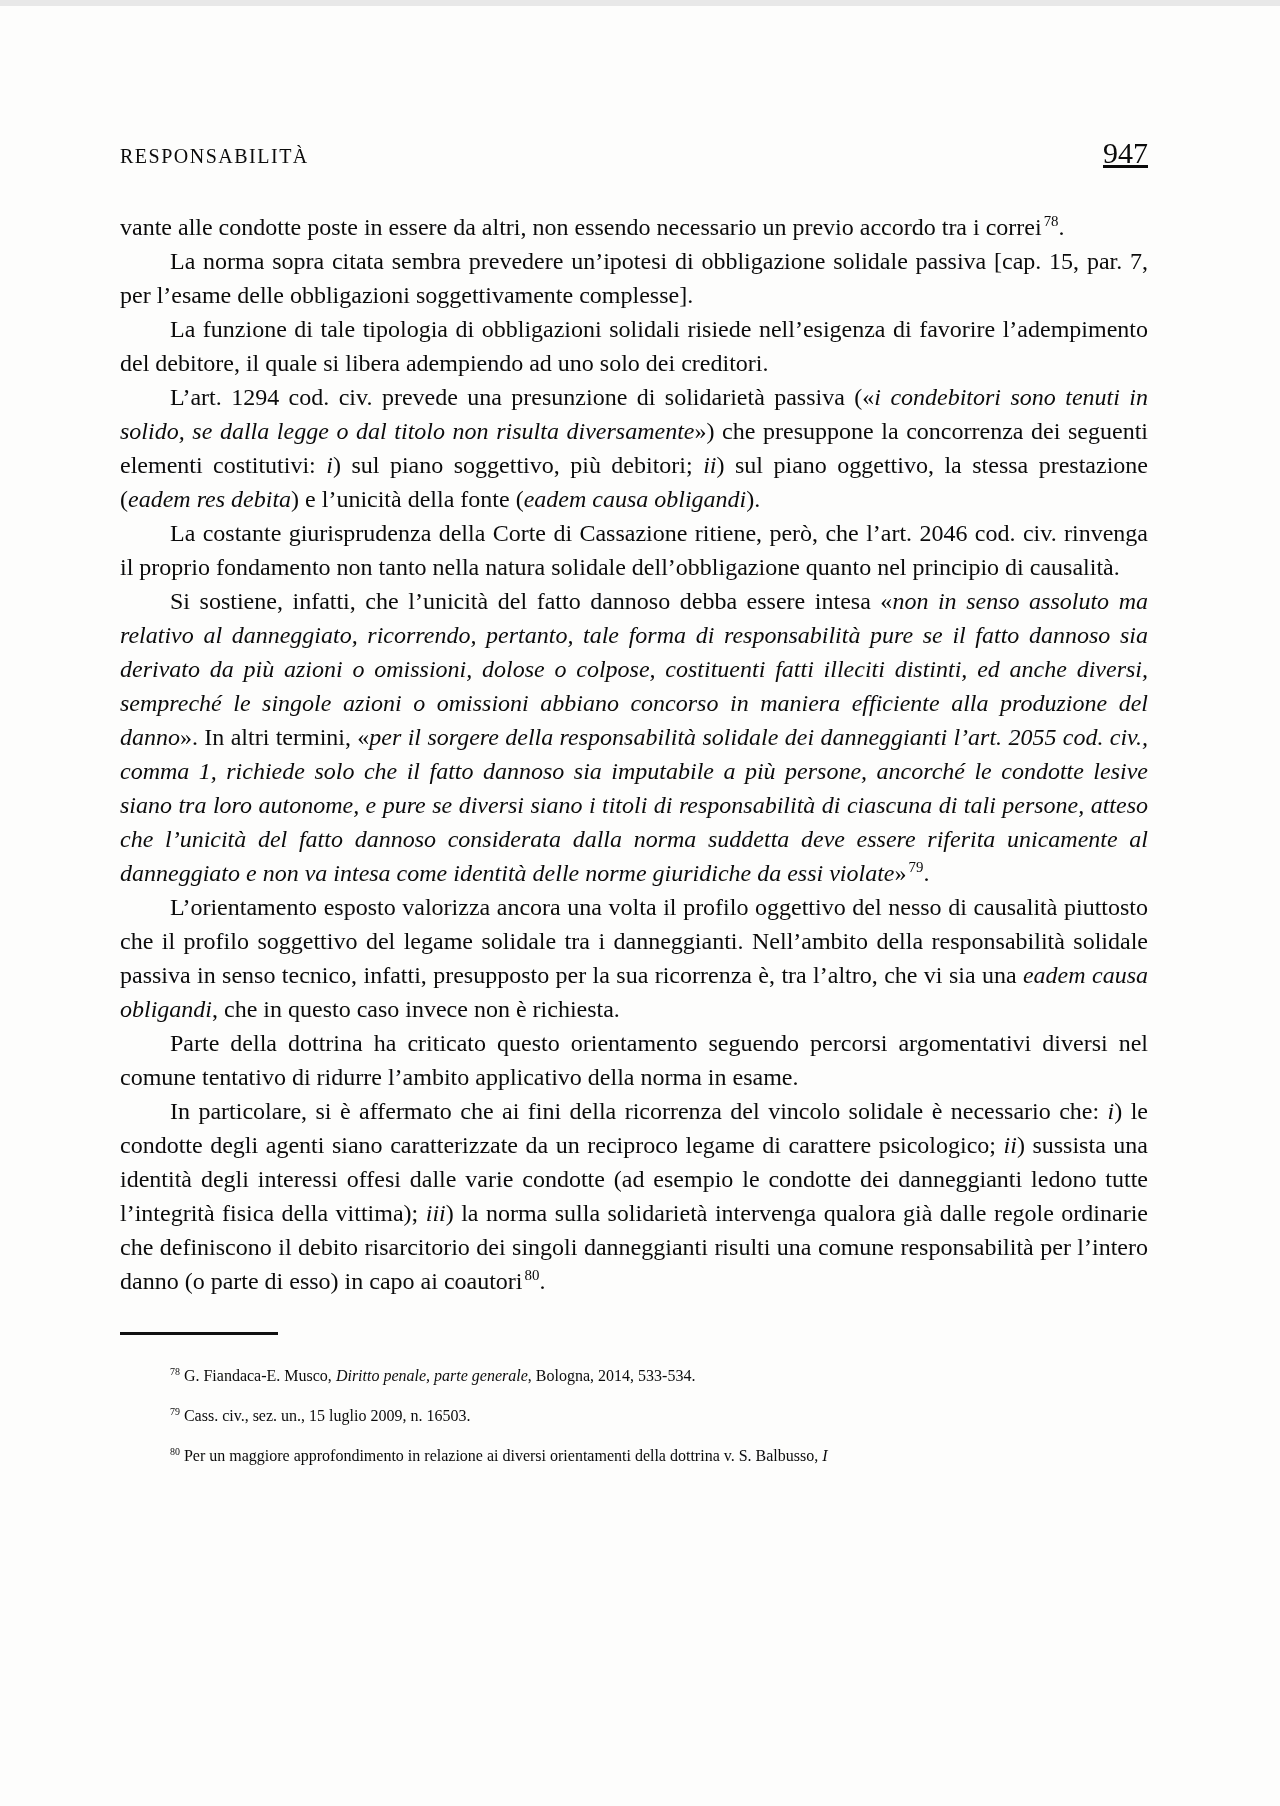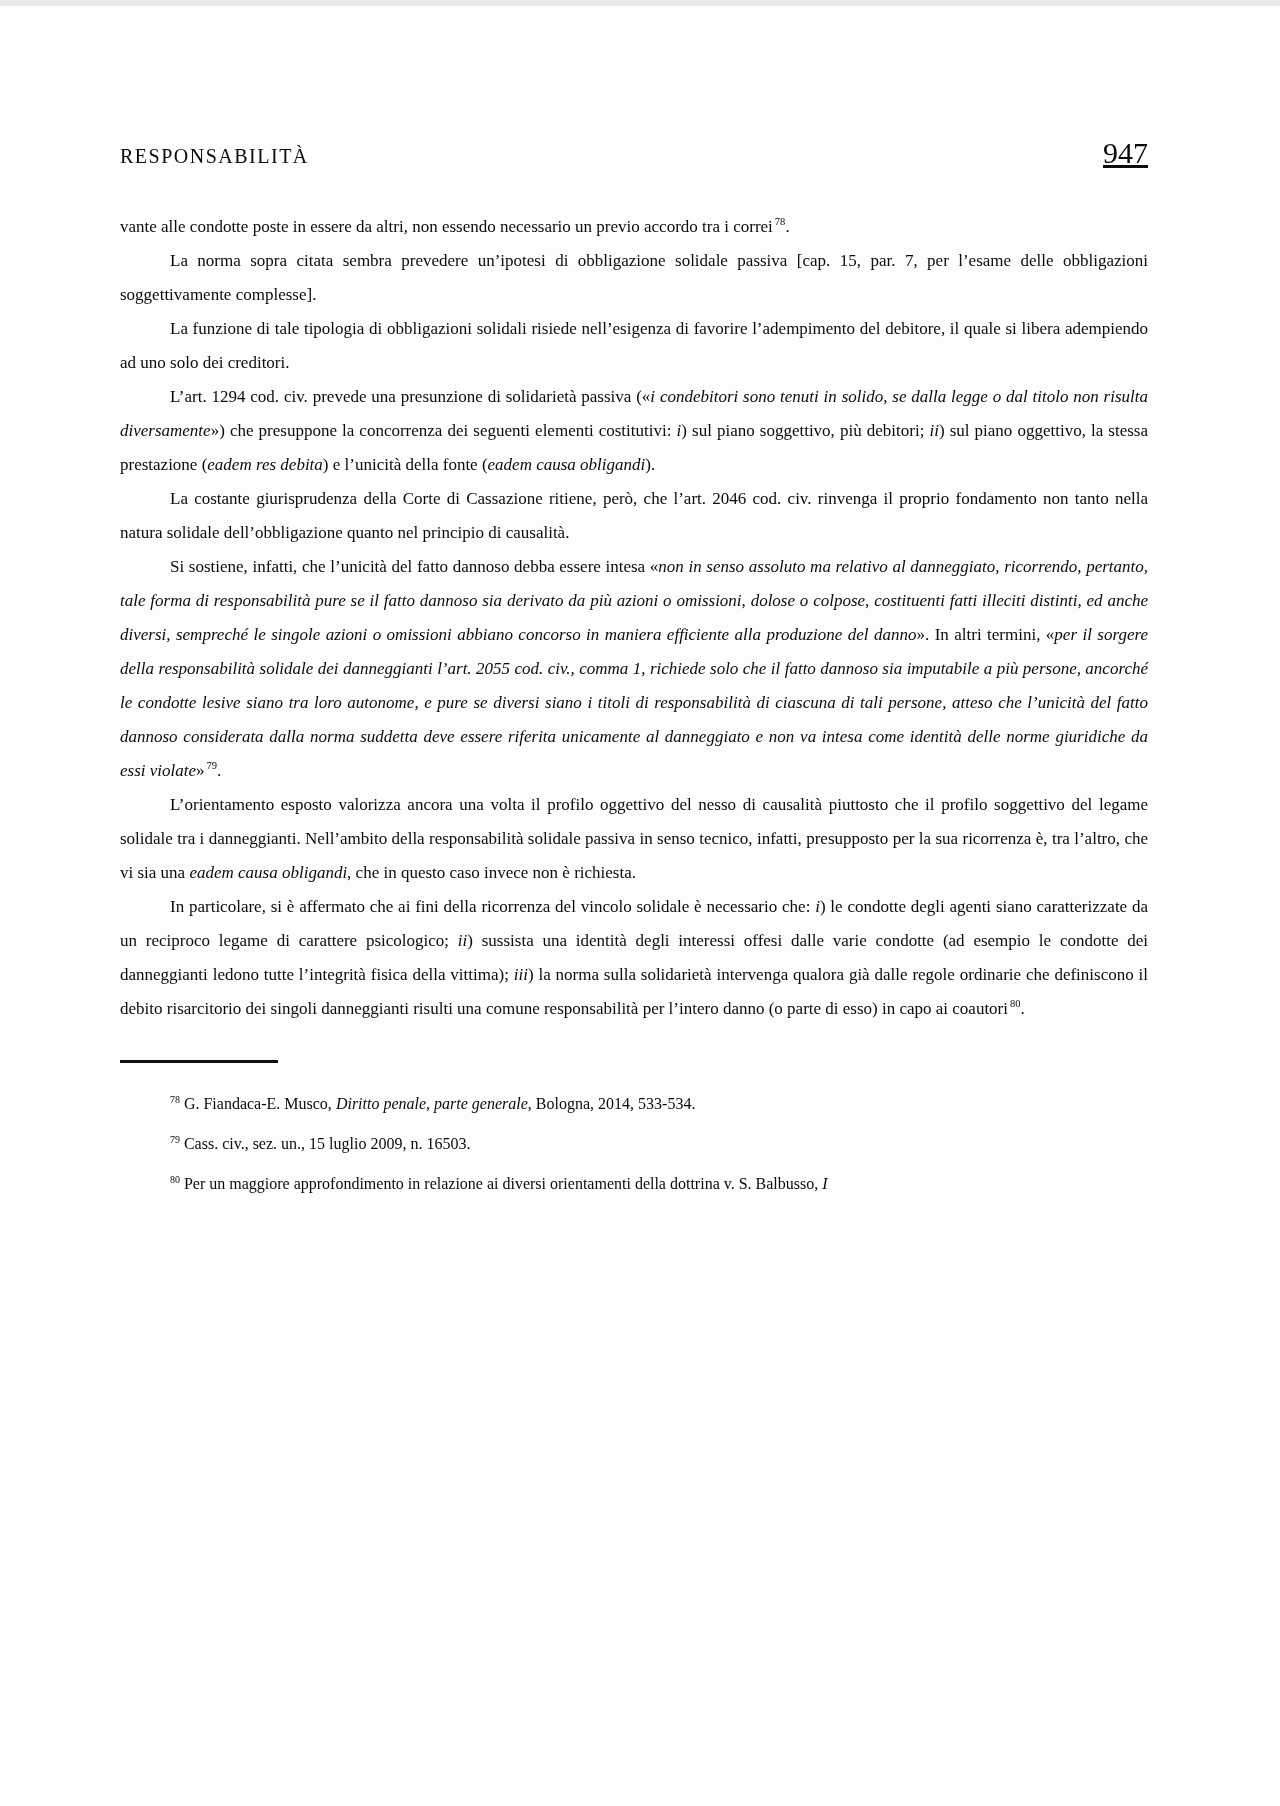--- a/index.html
+++ b/index.html
@@ -27,21 +27,21 @@
   }
   .running-head {
     font-size: 20px;
     letter-spacing: 1.5px;
   }
   .page-number {
     font-size: 30px;
     text-decoration: underline;
   }
   .body-text {
-    font-size: 17px;
+    font-size: 24px;
     line-height: 34px;
     text-align: justify;
     hyphens: auto;
     -webkit-hyphens: auto;
   }
   .body-text p {
     margin: 0;
     text-indent: 50px;
   }
   .body-text p.no-indent {
@@ -81,20 +81,21 @@
   </div>
 
   <div class="body-text" id="body-text">
       <p class="no-indent"><span>vante alle condotte poste in essere da altri, non essendo necessario un previo accordo tra i correi</span><sup class="fn-ref">78</sup><span>.</span></p>
       <p><span>La norma sopra citata sembra prevedere un’ipotesi di obbligazione solidale passiva [cap. 15, par. 7, per l’esame delle obbligazioni soggettivamente complesse].</span></p>
       <p><span>La funzione di tale tipologia di obbligazioni solidali risiede nell’esigenza di favorire l’adempimento del debitore, il quale si libera adempiendo ad uno solo dei creditori.</span></p>
       <p><span>L’art. 1294 cod. civ. prevede una presunzione di solidarietà passiva («</span><i>i condebitori sono tenuti in solido, se dalla legge o dal titolo non risulta diversamente</i><span>») che presuppone la concorrenza dei seguenti elementi costitutivi: </span><i>i</i><span>) sul piano soggettivo, più debitori; </span><i>ii</i><span>) sul piano oggettivo, la stessa prestazione (</span><i>eadem res debita</i><span>) e l’unicità della fonte (</span><i>eadem causa obligandi</i><span>).</span></p>
       <p><span>La costante giurisprudenza della Corte di Cassazione ritiene, però, che l’art. 2046 cod. civ. rinvenga il proprio fondamento non tanto nella natura solidale dell’obbligazione quanto nel principio di causalità.</span></p>
       <p><span>Si sostiene, infatti, che l’unicità del fatto dannoso debba essere intesa «</span><i>non in senso assoluto ma relativo al danneggiato, ricorrendo, pertanto, tale forma di responsabilità pure se il fatto dannoso sia derivato da più azioni o omissioni, dolose o colpose, costituenti fatti illeciti distinti, ed anche diversi, sempreché le singole azioni o omissioni abbiano concorso in maniera efficiente alla produzione del danno</i><span>». In altri termini, «</span><i>per il sorgere della responsabilità solidale dei danneggianti l’art. 2055 cod. civ., comma 1, richiede solo che il fatto dannoso sia imputabile a più persone, ancorché le condotte lesive siano tra loro autonome, e pure se diversi siano i titoli di responsabilità di ciascuna di tali persone, atteso che l’unicità del fatto dannoso considerata dalla norma suddetta deve essere riferita unicamente al danneggiato e non va intesa come identità delle norme giuridiche da essi violate</i><span>»</span><sup class="fn-ref">79</sup><span>.</span></p>
       <p><span>L’orientamento esposto valorizza ancora una volta il profilo oggettivo del nesso di causalità piuttosto che il profilo soggettivo del legame solidale tra i danneggianti. Nell’ambito della responsabilità solidale passiva in senso tecnico, infatti, presupposto per la sua ricorrenza è, tra l’altro, che vi sia una </span><i>eadem causa obligandi</i><span>, che in questo caso invece non è richiesta.</span></p>
+      <p><span>Parte della dottrina ha criticato questo orientamento seguendo percorsi argomentativi diversi nel comune tentativo di ridurre l’ambito applicativo della norma in esame.</span></p>
       <p><span>In particolare, si è affermato che ai fini della ricorrenza del vincolo solidale è necessario che: </span><i>i</i><span>) le condotte degli agenti siano caratterizzate da un reciproco legame di carattere psicologico; </span><i>ii</i><span>) sussista una identità degli interessi offesi dalle varie condotte (ad esempio le condotte dei danneggianti ledono tutte l’integrità fisica della vittima); </span><i>iii</i><span>) la norma sulla solidarietà intervenga qualora già dalle regole ordinarie che definiscono il debito risarcitorio dei singoli danneggianti risulti una comune responsabilità per l’intero danno (o parte di esso) in capo ai coautori</span><sup class="fn-ref">80</sup><span>.</span></p>
     </div>
 
   <div class="footnote-rule"></div>
 
   <div class="footnotes" id="footnotes">
       <p><sup class="fn-num">78</sup><span>G. Fiandaca-E. Musco, </span><i>Diritto penale, parte generale</i><span>, Bologna, 2014, 533-534.</span></p>
       <p><sup class="fn-num">79</sup><span>Cass. civ., sez. un., 15 luglio 2009, n. 16503.</span></p>
       <p><sup class="fn-num">80</sup><span>Per un maggiore approfondimento in relazione ai diversi orientamenti della dottrina v. S. Balbusso, </span><i>I</i></p>
     </div>

